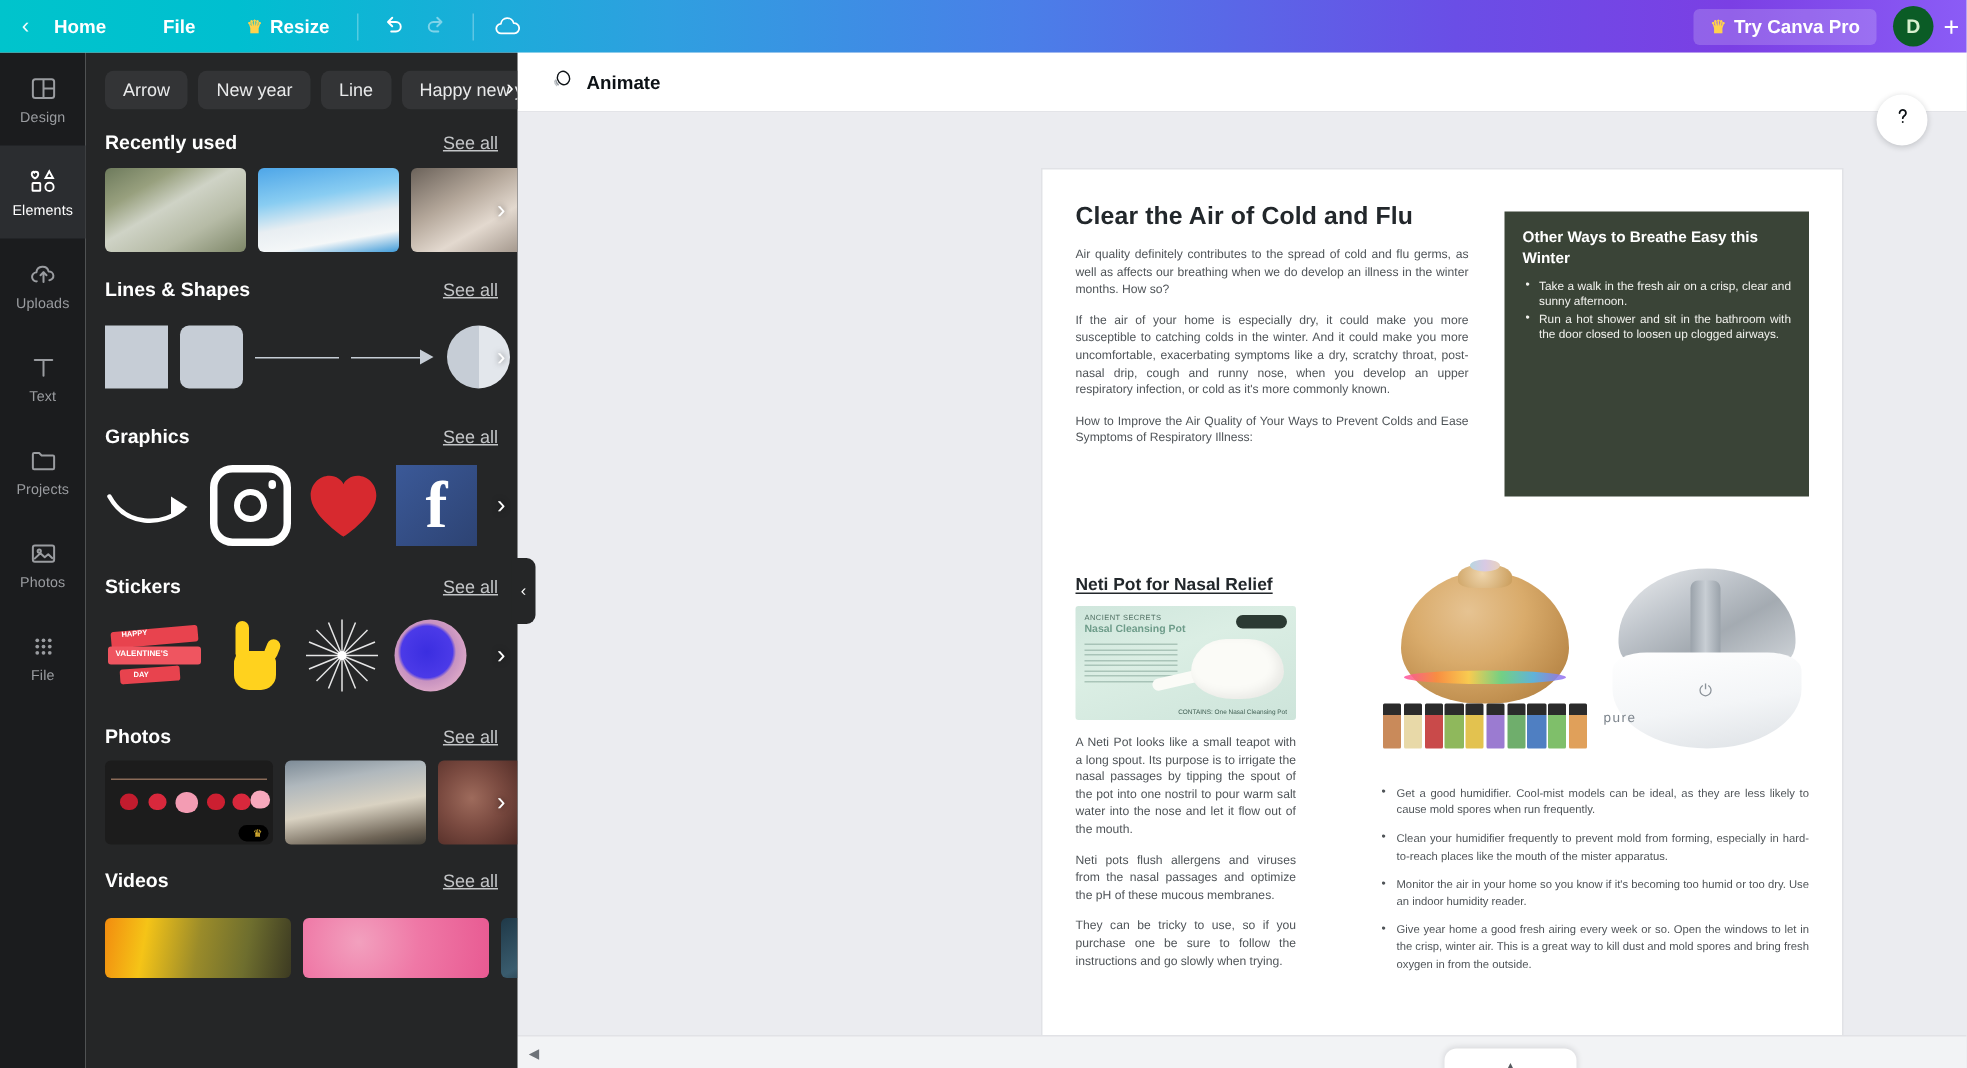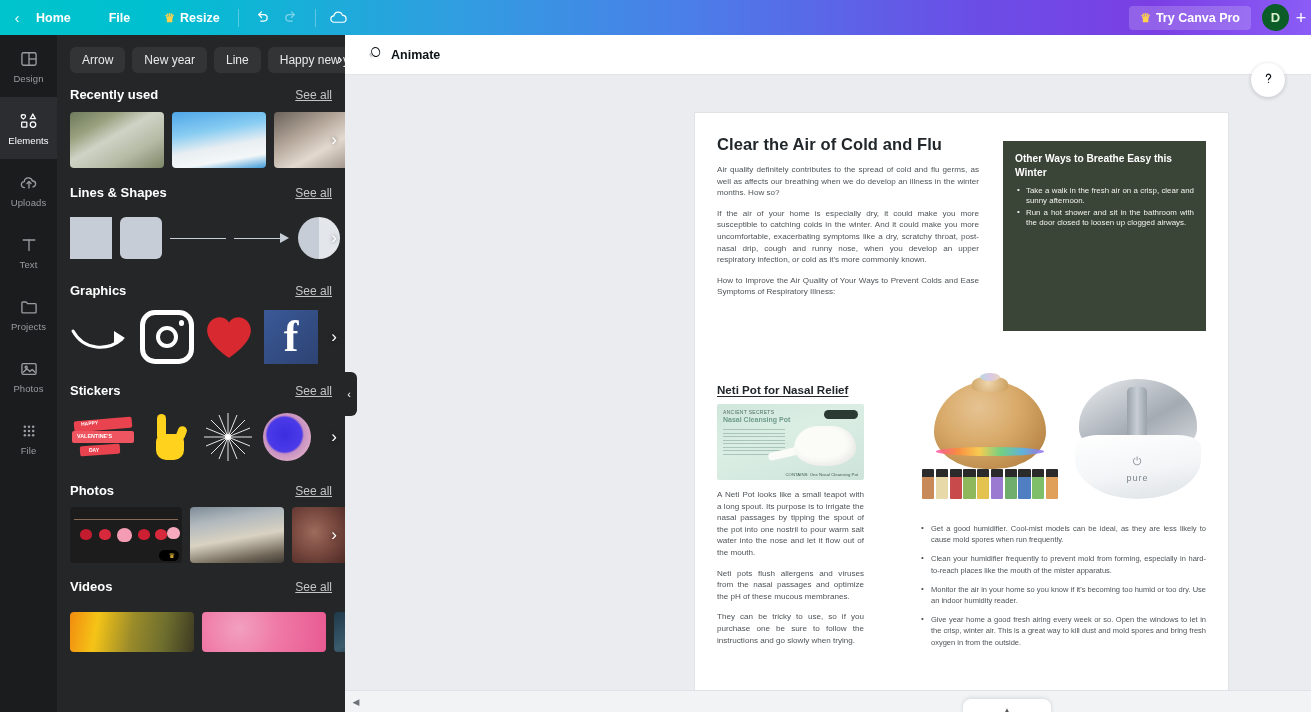--- a/index.html
+++ b/index.html
@@ -618,21 +618,21 @@
             <span style="flex:1;background:linear-gradient(180deg,#2b2b2b 0 26%,#7fbf6a 26% 100%);border-radius:1px;"></span>
             <span style="flex:1;background:linear-gradient(180deg,#2b2b2b 0 26%,#e0a05a 26% 100%);border-radius:1px;"></span>
           </div>
         </div>
 
         <div class="humid-img" style="top:242px;">
           <div style="position:absolute;left:10px;top:2px;width:118px;height:68px;border-radius:52% 52% 18% 18% / 72% 72% 28% 28%;background:linear-gradient(150deg,rgba(236,238,240,.95) 0%, rgba(186,192,199,.9) 35%, rgba(148,156,164,.85) 60%, rgba(206,211,216,.9) 100%);"></div>
           <div style="position:absolute;left:58px;top:10px;width:20px;height:58px;border-radius:5px;background:linear-gradient(90deg,#9aa2aa,#c8ced4,#9aa2aa);"></div>
           <div style="position:absolute;left:6px;top:58px;width:126px;height:64px;border-radius:18% 18% 50% 50% / 18% 18% 62% 62%;background:linear-gradient(170deg,#ffffff 0%, #f3f5f7 55%, #dde1e5 100%);"></div>
           <div style="position:absolute;left:62px;top:78px;width:12px;height:12px;color:#8b9299;font-size:11px;line-height:12px;text-align:center;">⏻</div>
-          <div style="position:absolute;left:0;top:96px;width:137px;text-align:center;font-size:9px;color:#7d858d;letter-spacing:1px;">pure</div>
+          <div style="position:absolute;left:0;top:96px;width:137px;text-align:left;font-size:9px;color:#7d858d;letter-spacing:1px;">pure</div>
         </div>
 
         <div class="right-col" style="top:388px;">
           <ul>
             <li>Get a good humidifier. Cool-mist models can be ideal, as they are less likely to cause mold spores when run frequently.</li>
             <li>Clean your humidifier frequently to prevent mold from forming, especially in hard-to-reach places like the mouth of the mister apparatus.</li>
             <li>Monitor the air in your home so you know if it's becoming too humid or too dry. Use an indoor humidity reader.</li>
             <li>Give year home a good fresh airing every week or so. Open the windows to let in the crisp, winter air. This is a great way to kill dust and mold spores and bring fresh oxygen in from the outside.</li>
           </ul>
         </div>

